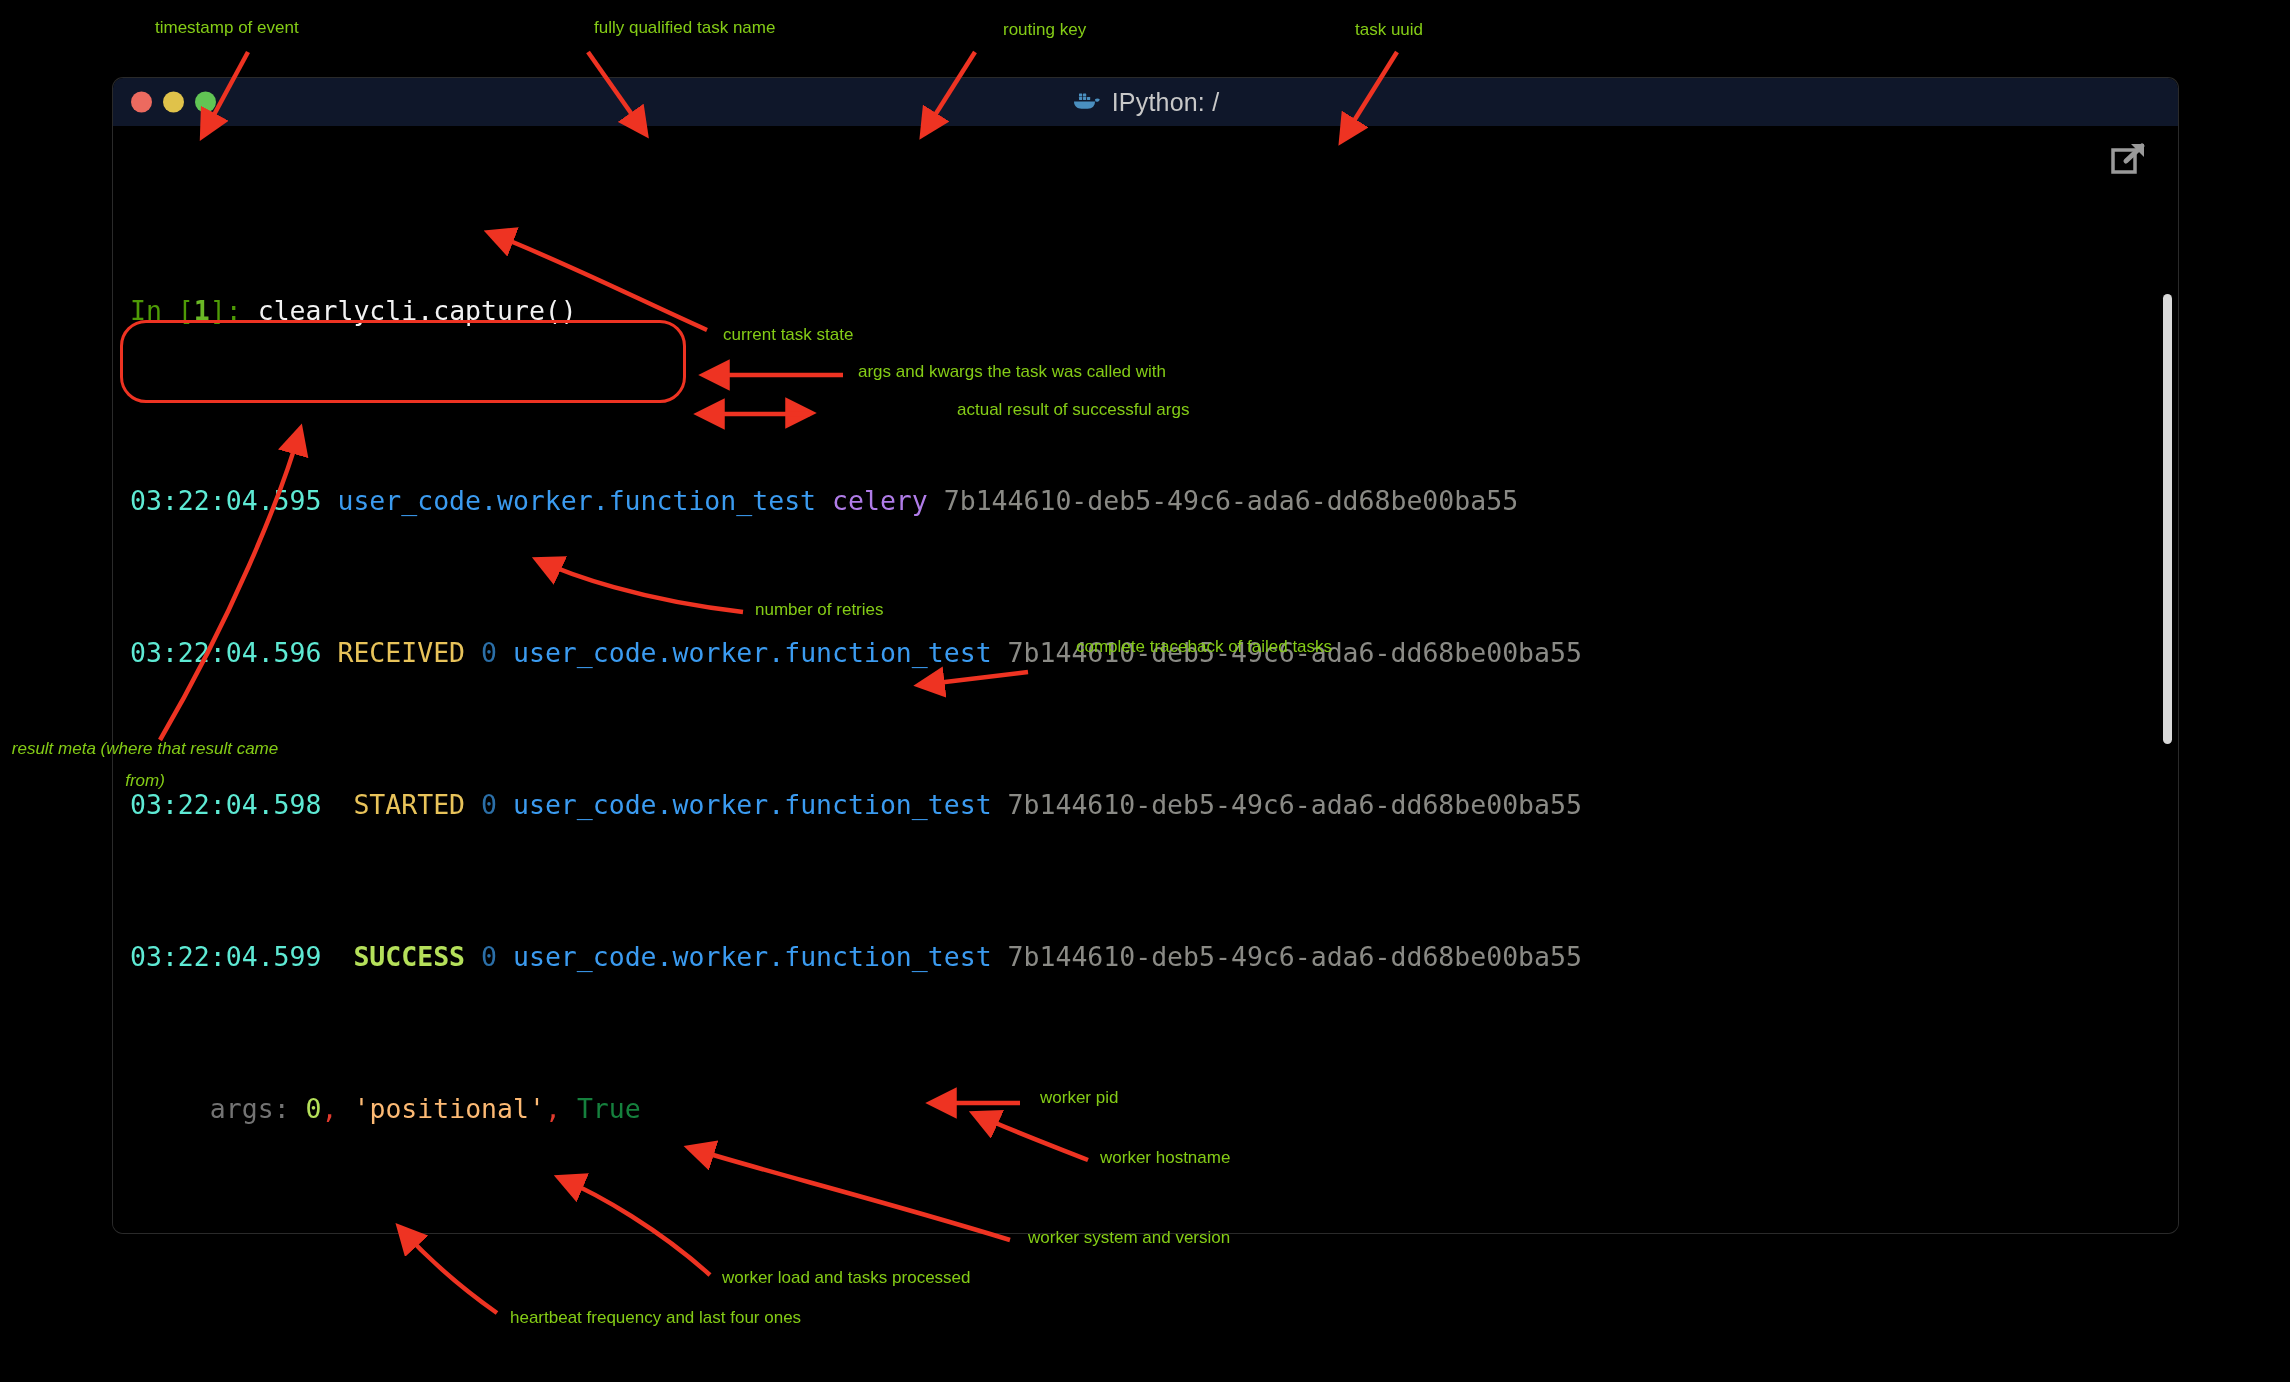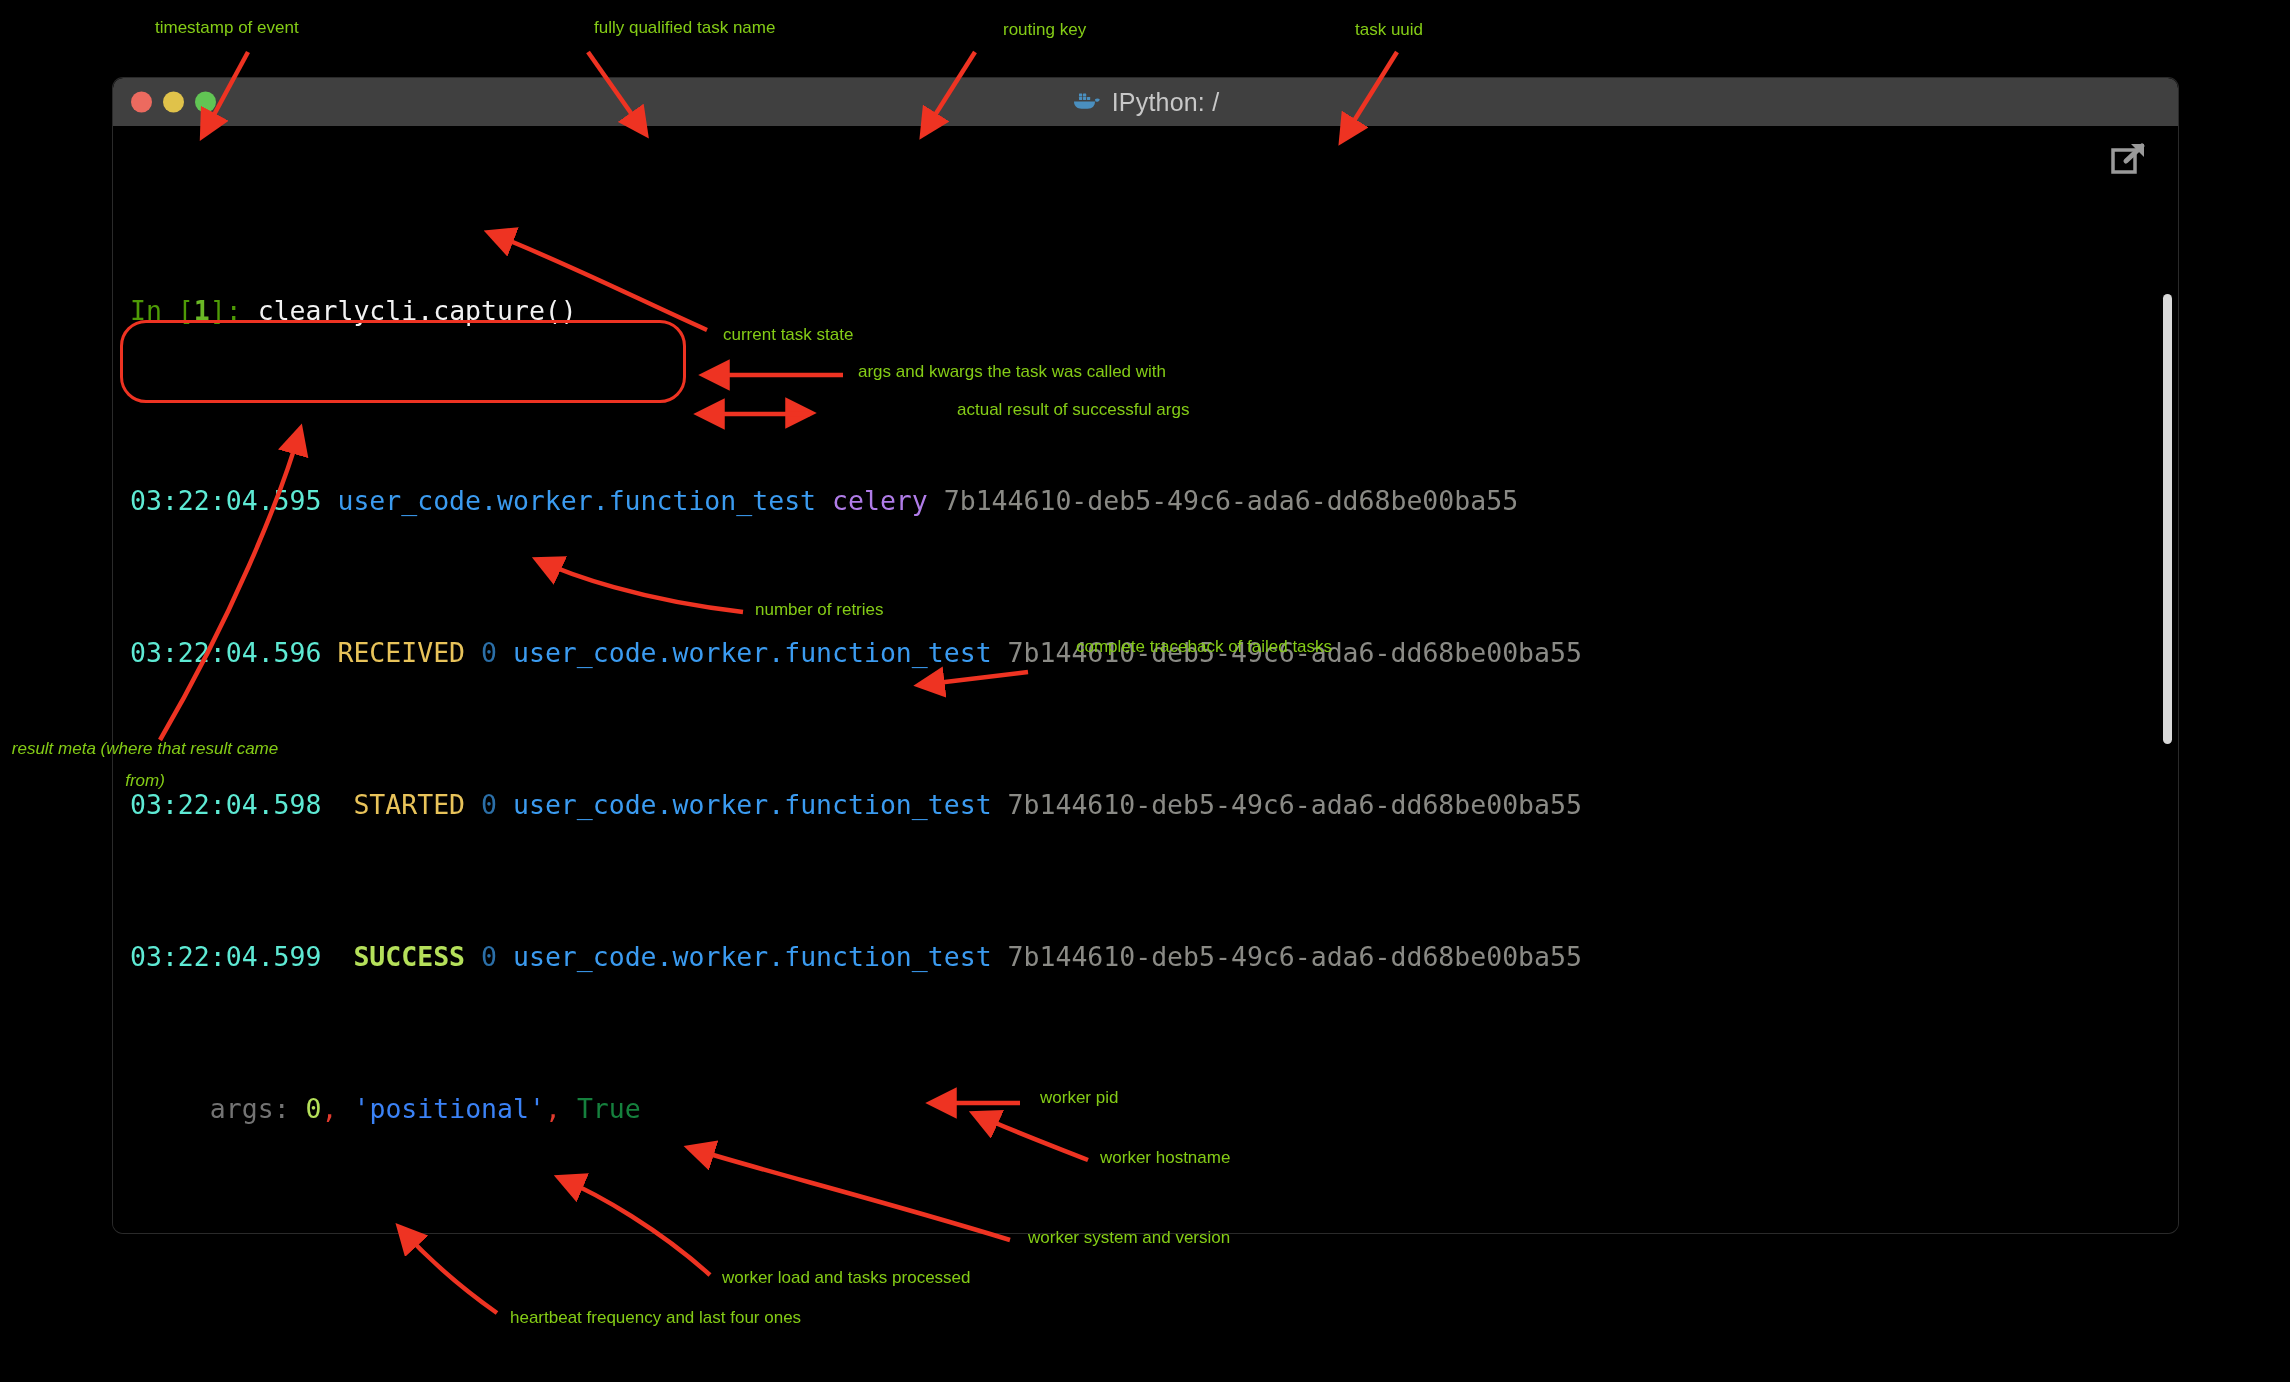--- a/index.html
+++ b/index.html
@@ -3,21 +3,21 @@
 <meta charset="utf-8">
 <style>
   html,body{margin:0;padding:0;background:#000;}
   body{width:2290px;height:1382px;position:relative;overflow:hidden;
        font-family:"Liberation Sans",sans-serif;}
 
   
   #window{position:absolute;left:113px;top:78px;width:2065px;height:1155px;
           background:#000;border-radius:10px;overflow:hidden;
           box-shadow:0 0 0 1px #2a2a2a;}
-  #titlebar{height:48px;background:#404040;display:flex;align-items:center;
+  #titlebar{height:48px;background:#0f172a;display:flex;align-items:center;
             justify-content:center;position:relative;border-radius:10px 10px 0 0;}
   #lights{position:absolute;left:18px;top:50%;transform:translateY(-50%);
           display:flex;gap:11px;}
   .light{width:21px;height:21px;border-radius:50%;}
   .l-red{background:#ec6a5f;}
   .l-yellow{background:#e0c24a;}
   .l-green{background:#61c554;}
   #title-wrap{display:flex;align-items:center;gap:10px;}
   #title-text{color:#c8c8c8;font-size:25px;letter-spacing:.2px;}
   #whale{display:block;}
@@ -44,21 +44,21 @@
   .c-time{color:#5eead4;}
   .c-task{color:#3b9bf0;}
   .c-route{color:#b07ce8;}
   .c-uuid{color:#8a8a85;}
   .c-received{color:#e8c35a;}
   .c-started{color:#e8c35a;}
   .c-success{color:#b5e05a;font-weight:bold;}
   .c-retry{color:#2b6fa8;}
   .c-label{color:#737373;margin-left:16px;}
   .c-num{color:#b5e05a;}
-  .c-str{color:#3b82f6;}
+  .c-str{color:#fdba74;}
   .c-true{color:#15803d;}
   .c-eq{color:#e23b2e;}
 
   
   .anno{position:absolute;color:#84cc16;font-size:17px;
         font-family:"Liberation Sans",sans-serif;white-space:nowrap;}
   .anno.multi{white-space:normal;text-align:center;line-height:32px;}
   svg.deco{position:absolute;left:0;top:0;width:2290px;height:1382px;
            pointer-events:none;overflow:visible;}
   

